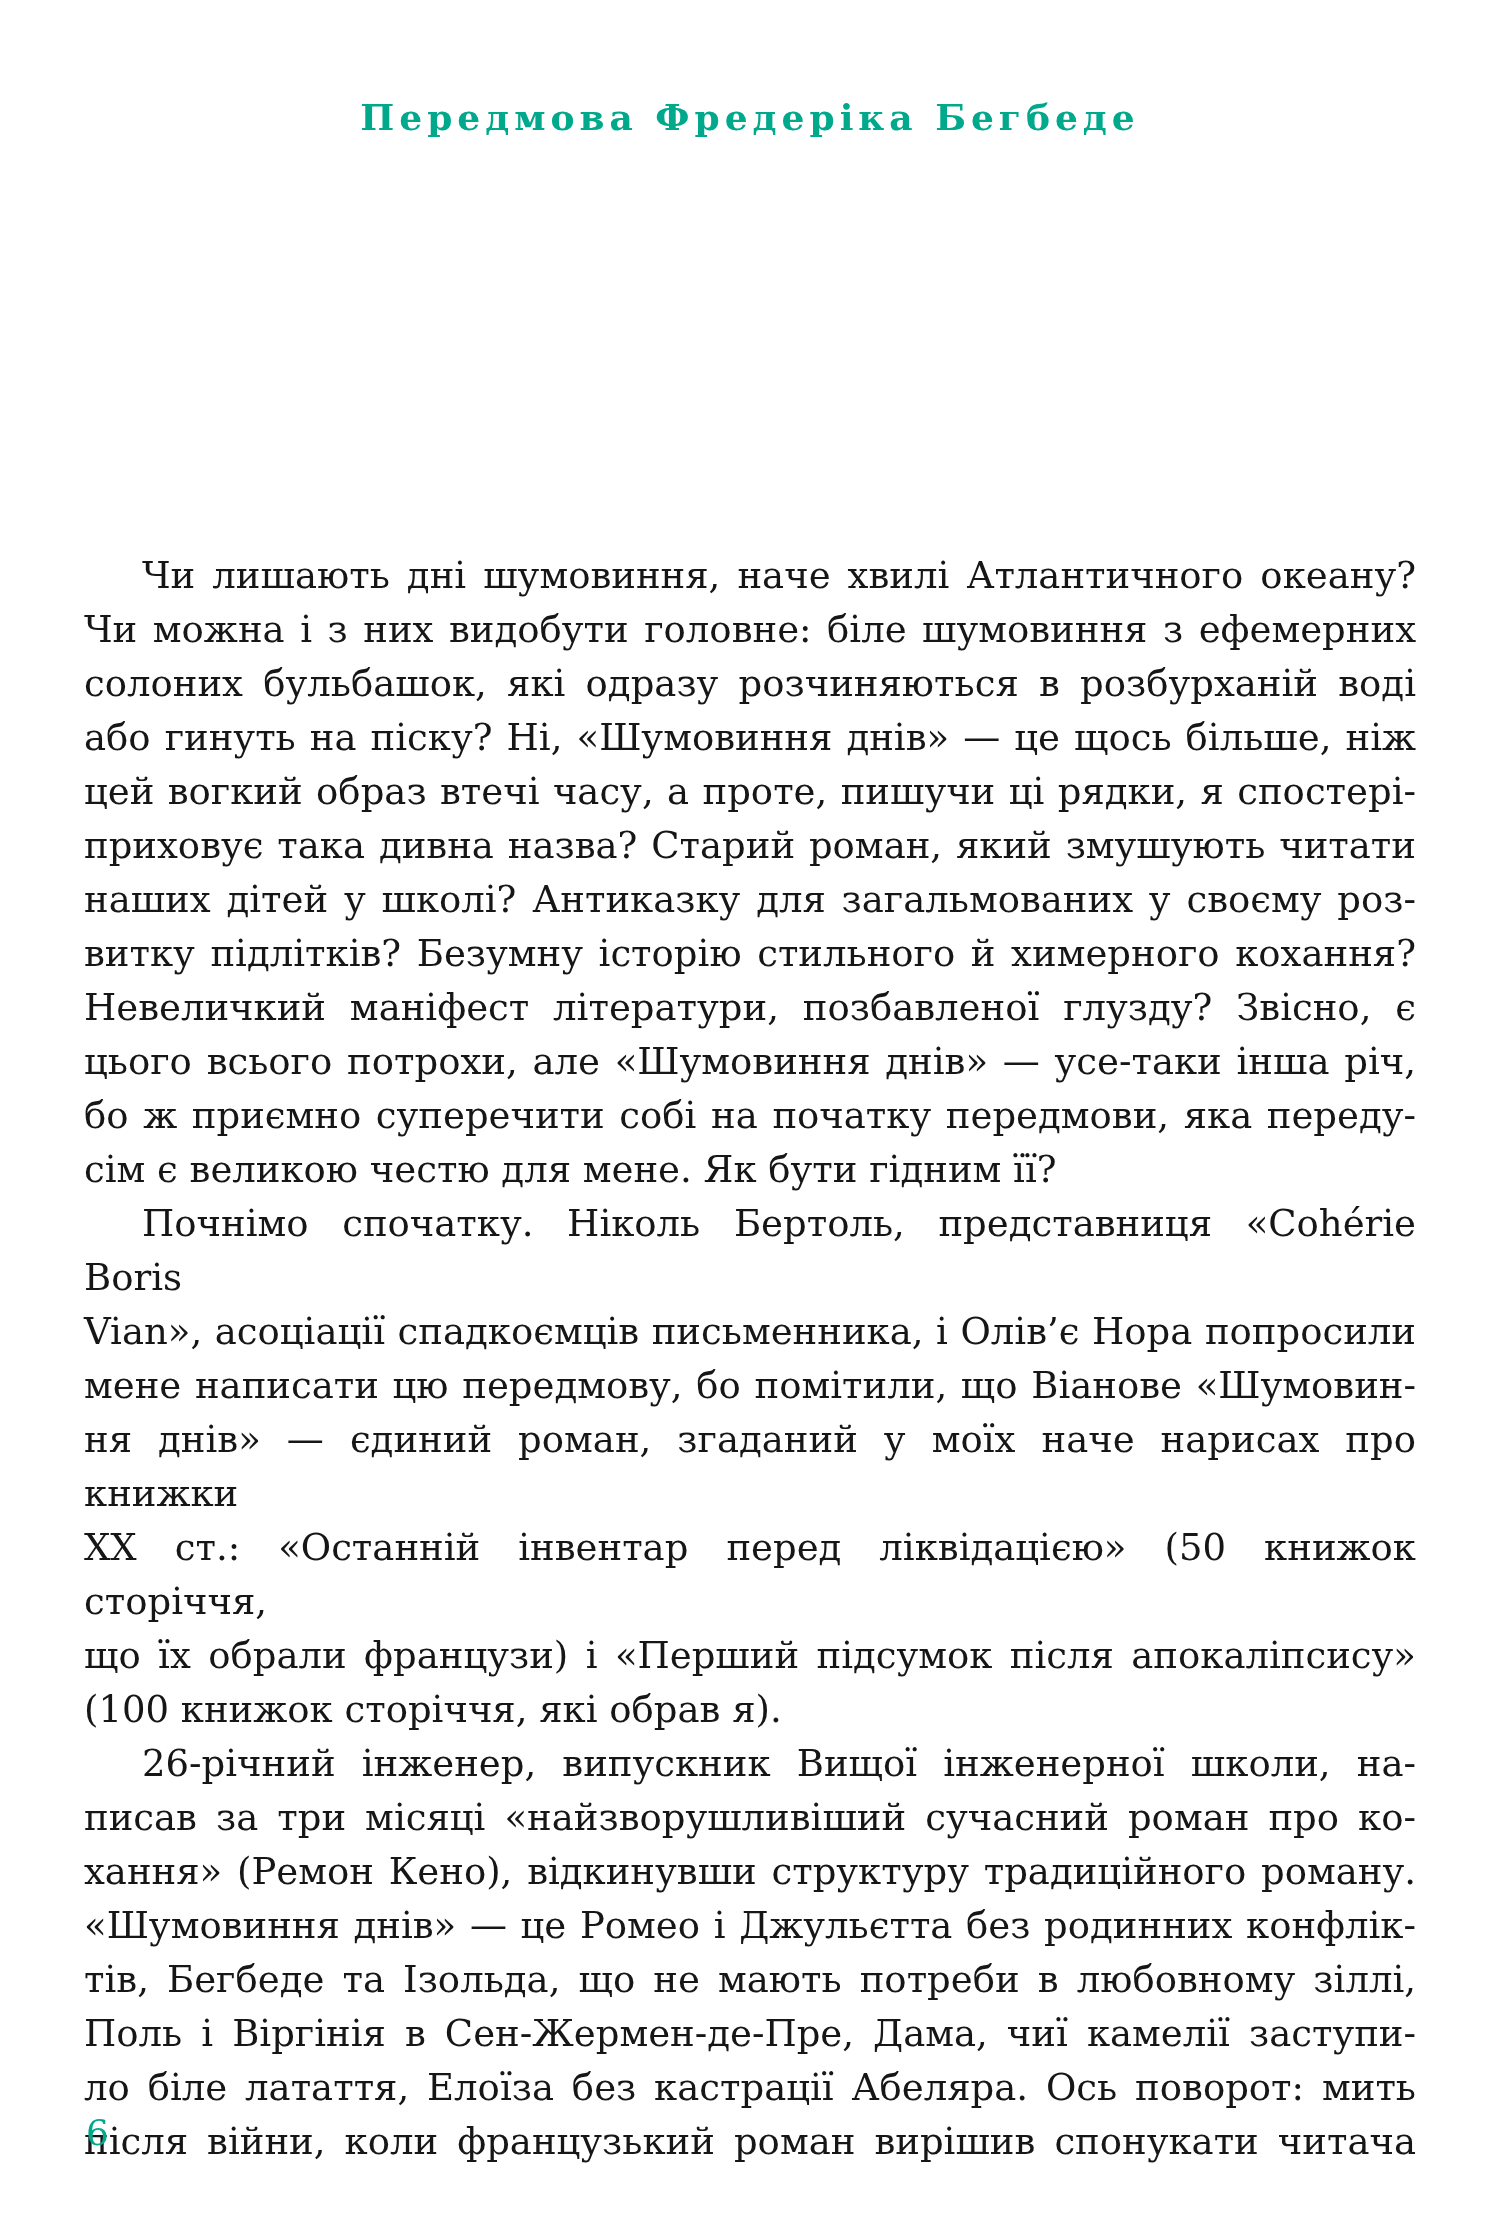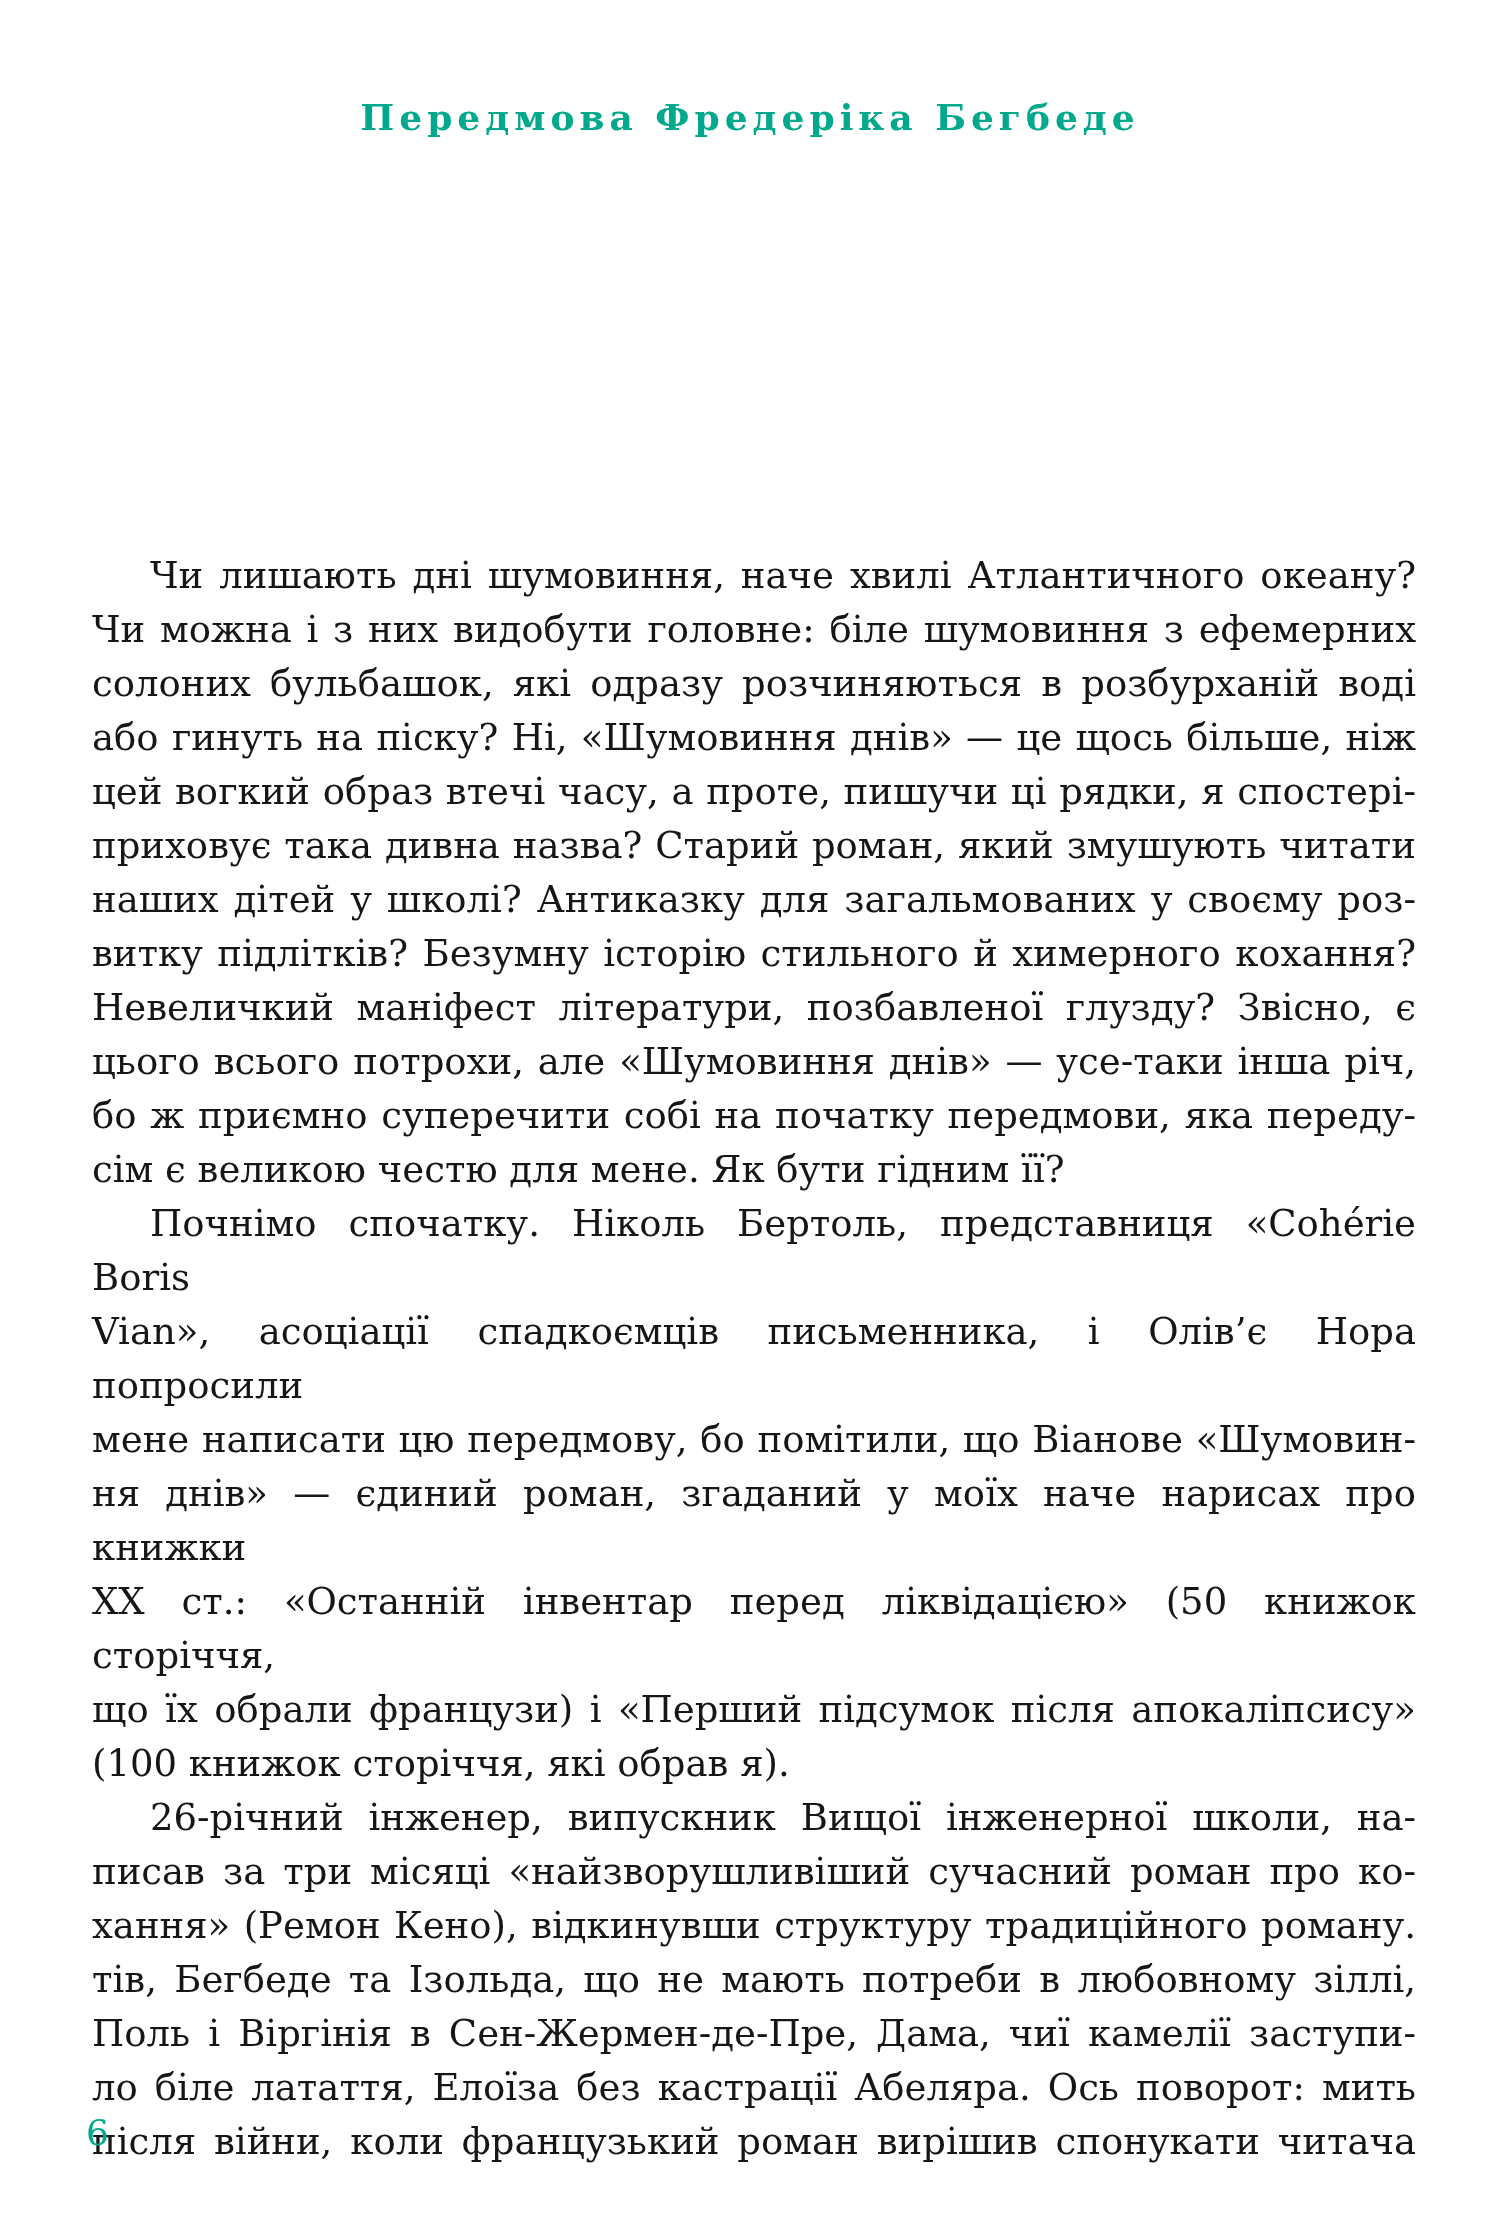--- a/index.html
+++ b/index.html
@@ -29,21 +29,20 @@
     left: 84px;
     width: 1332px;
     font-size: 37px;
     line-height: 54px;
     color: #161616;
   }
   .paragraph { margin: 0; }
   .line {
     text-align: justify;
     text-align-last: justify;
-    margin-left: 8px;
   }
   .line.first { text-indent: 58px; }
   .line.last { text-align-last: left; }
   .page-number {
     position: absolute;
     top: 2112px;
     left: 86px;
     font-size: 36px;
     color: #00a98c;
   }
@@ -75,20 +74,21 @@
         <div class="line">мене написати цю передмову, бо помітили, що Віанове «Шумовин-</div>
         <div class="line">ня днів» — єдиний роман, згаданий у моїх наче нарисах про книжки</div>
         <div class="line">XX ст.: «Останній інвентар перед ліквідацією» (50 книжок сторіччя,</div>
         <div class="line">що їх обрали французи) і «Перший підсумок після апокаліпсису»</div>
         <div class="line last">(100 книжок сторіччя, які обрав я).</div>
       </div>
       <div class="paragraph">
         <div class="line first">26-річний інженер, випускник Вищої інженерної школи, на-</div>
         <div class="line">писав за три місяці «найзворушливіший сучасний роман про ко-</div>
         <div class="line">хання» (Ремон Кено), відкинувши структуру традиційного роману.</div>
+        <div class="line">«Шумовиння днів» — це Ромео і Джульєтта без родинних конфлік-</div>
         <div class="line">тів, Бегбеде та Ізольда, що не мають потреби в любовному зіллі,</div>
         <div class="line">Поль і Віргінія в Сен-Жермен-де-Пре, Дама, чиї камелії заступи-</div>
         <div class="line">ло біле латаття, Елоїза без кастрації Абеляра. Ось поворот: мить</div>
         <div class="line">після війни, коли французький роман вирішив спонукати читача</div>
       </div>
     </div>
 
   <div class="page-number" style="color: rgb(0, 169, 140);">6</div>
 </div>
 

